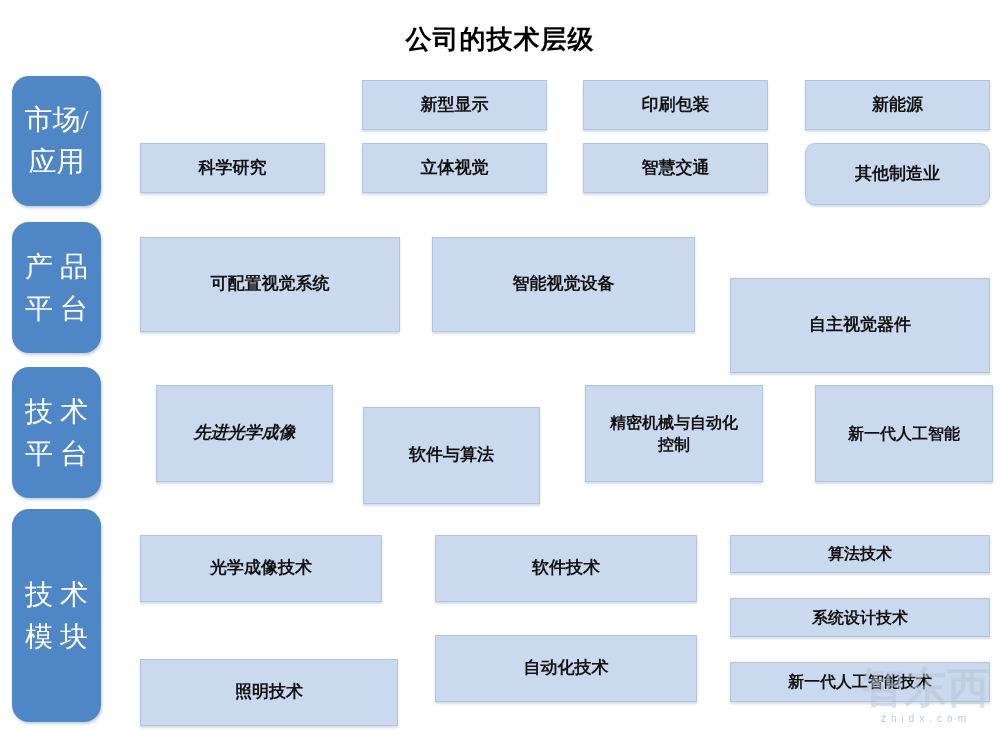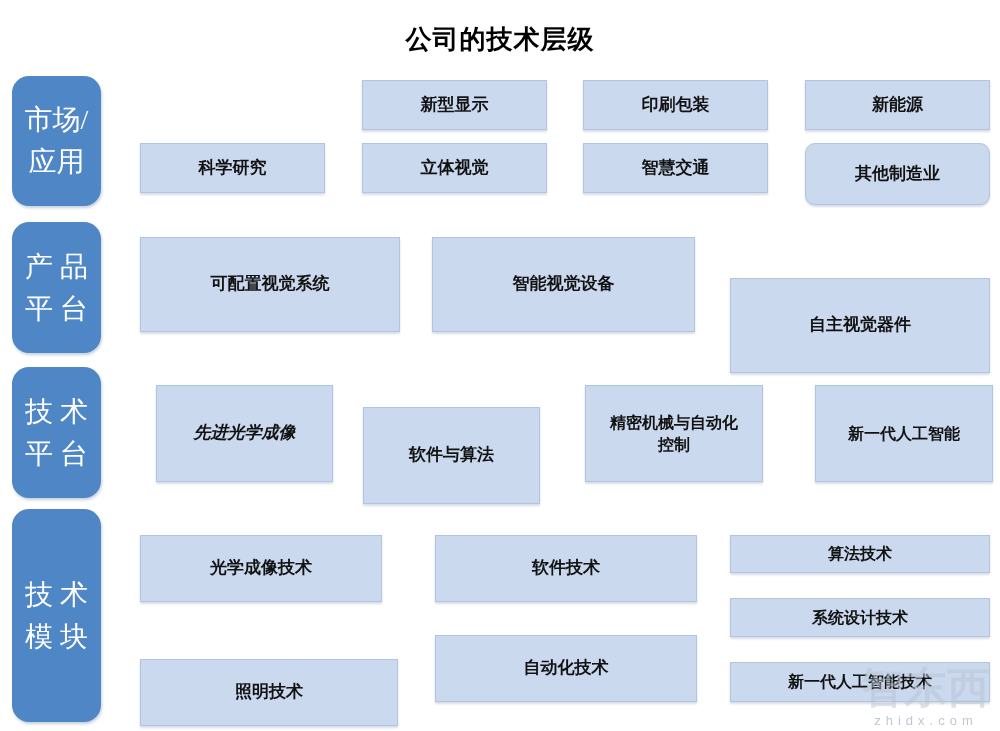--- a/index.html
+++ b/index.html
@@ -66,21 +66,21 @@
   }
   .wm-logo {
     font-size: 42px;
     font-weight: bold;
     color: rgba(185, 195, 210, 0.5);
     letter-spacing: 1px;
     line-height: 1.1;
   }
   .wm-site {
     margin-top: 2px;
-    font-size: 13px;
+    font-size: 10px;
     letter-spacing: 5px;
     color: rgba(170, 180, 195, 0.75);
   }
 </style>
 </head>
 <body>
 
 <div class="canvas">
 
   <div class="title">公司的技术层级</div>

